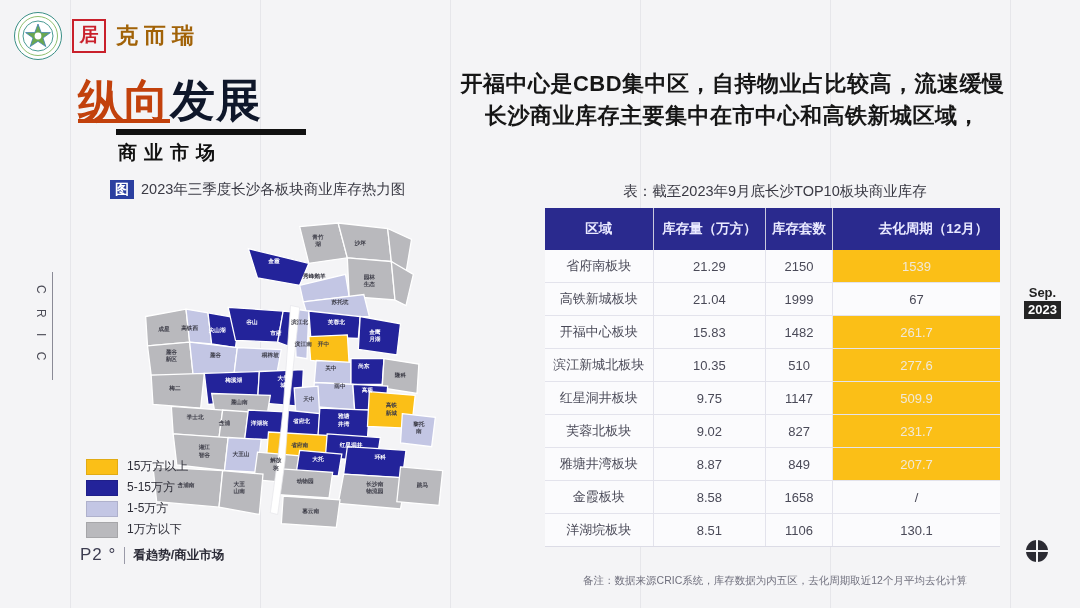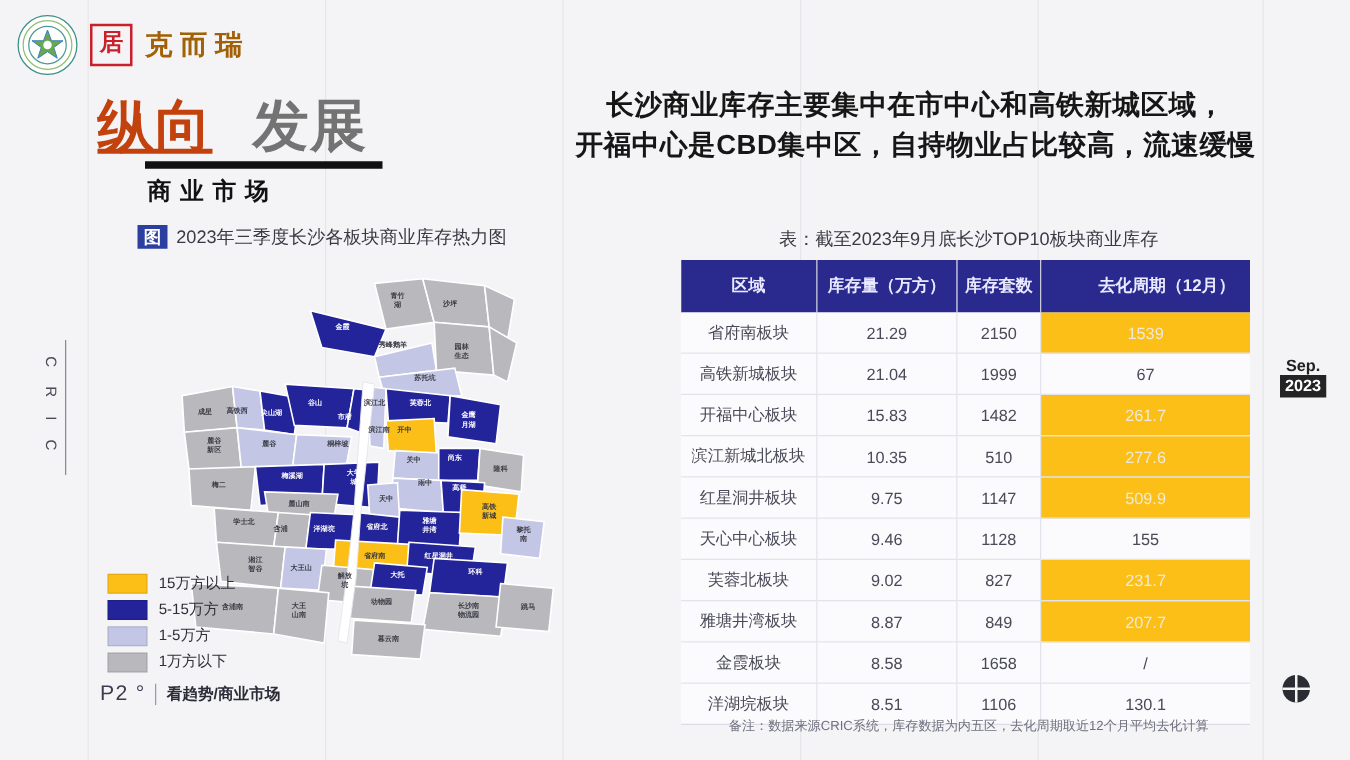--- a/index.html
+++ b/index.html
@@ -20,21 +20,21 @@
      display:flex;align-items:center;justify-content:center;background:#fff;position:relative;}
   .logo-circle:before{content:"";position:absolute;inset:3px;border-radius:50%;border:1px solid #8fbf6f;}
   .seal{width:30px;height:30px;border:2px solid #c9202b;color:#c9202b;font-size:19px;line-height:26px;
      text-align:center;font-family:"DejaVu Serif","Liberation Serif",serif;font-weight:bold;}
   .brand{font-size:22px;letter-spacing:6px;color:#a16207;font-weight:600;}
 
   
   .ltitle{position:absolute;left:78px;top:78px;}
   .ltitle .big{font-size:45px;font-weight:800;line-height:1;letter-spacing:1px;}
   .ltitle .big .k1{color:#c2410c;text-decoration:underline;}
-  .ltitle .big .k2{color:#737373;margin-left:32px;}
+  .ltitle .big .k2{color:#0f172a;}
   .ltitle .rule{width:190px;height:6px;background:#111;margin:6px 0 5px 38px;}
   .ltitle .sub{font-size:19px;font-weight:800;letter-spacing:7px;color:#111;margin-left:40px;}
 
   
   .headline{position:absolute;left:410px;top:68px;width:645px;text-align:center;
      font-size:22px;font-weight:800;line-height:1.45;color:#161616;letter-spacing:.5px;}
 
   
   .figcap{position:absolute;left:110px;top:180px;display:flex;align-items:center;gap:7px;}
   .figcap .chip{background:#2b3fa0;color:#fff;font-size:14px;font-weight:700;padding:2px 5px;line-height:1.1;}
@@ -118,22 +118,22 @@
 
 <div class="ltitle">
   <div class="big">
     <span class="k1">纵向</span><span class="k2">发展</span>
   </div>
   <div class="rule"></div>
   <div class="sub">商业市场</div>
 </div>
 
 <div class="headline">
+  <div>开福中心是CBD集中区，自持物业占比较高，流速缓慢</div>
   <div>长沙商业库存主要集中在市中心和高铁新城区域，</div>
-  <div>开福中心是CBD集中区，自持物业占比较高，流速缓慢</div>
 </div>
 
 <div class="figcap">
   <span class="chip">图</span>
   <span class="txt">2023年三季度长沙各板块商业库存热力图</span>
 </div>
 
 <div class="cric">
   <span>C R I C</span>
   <i></i>
@@ -328,26 +328,20 @@
         <td>510</td>
         <td class="hi">277.6</td>
       </tr>
       <tr>
         <td>红星洞井板块</td>
         <td>9.75</td>
         <td>1147</td>
         <td class="hi">509.9</td>
       </tr>
       <tr>
-        <td>天心中心板块</td>
-        <td>9.46</td>
-        <td>1128</td>
-        <td>155</td>
-      </tr>
-      <tr>
         <td>芙蓉北板块</td>
         <td>9.02</td>
         <td>827</td>
         <td class="hi">231.7</td>
       </tr>
       <tr>
         <td>雅塘井湾板块</td>
         <td>8.87</td>
         <td>849</td>
         <td class="hi">207.7</td>

